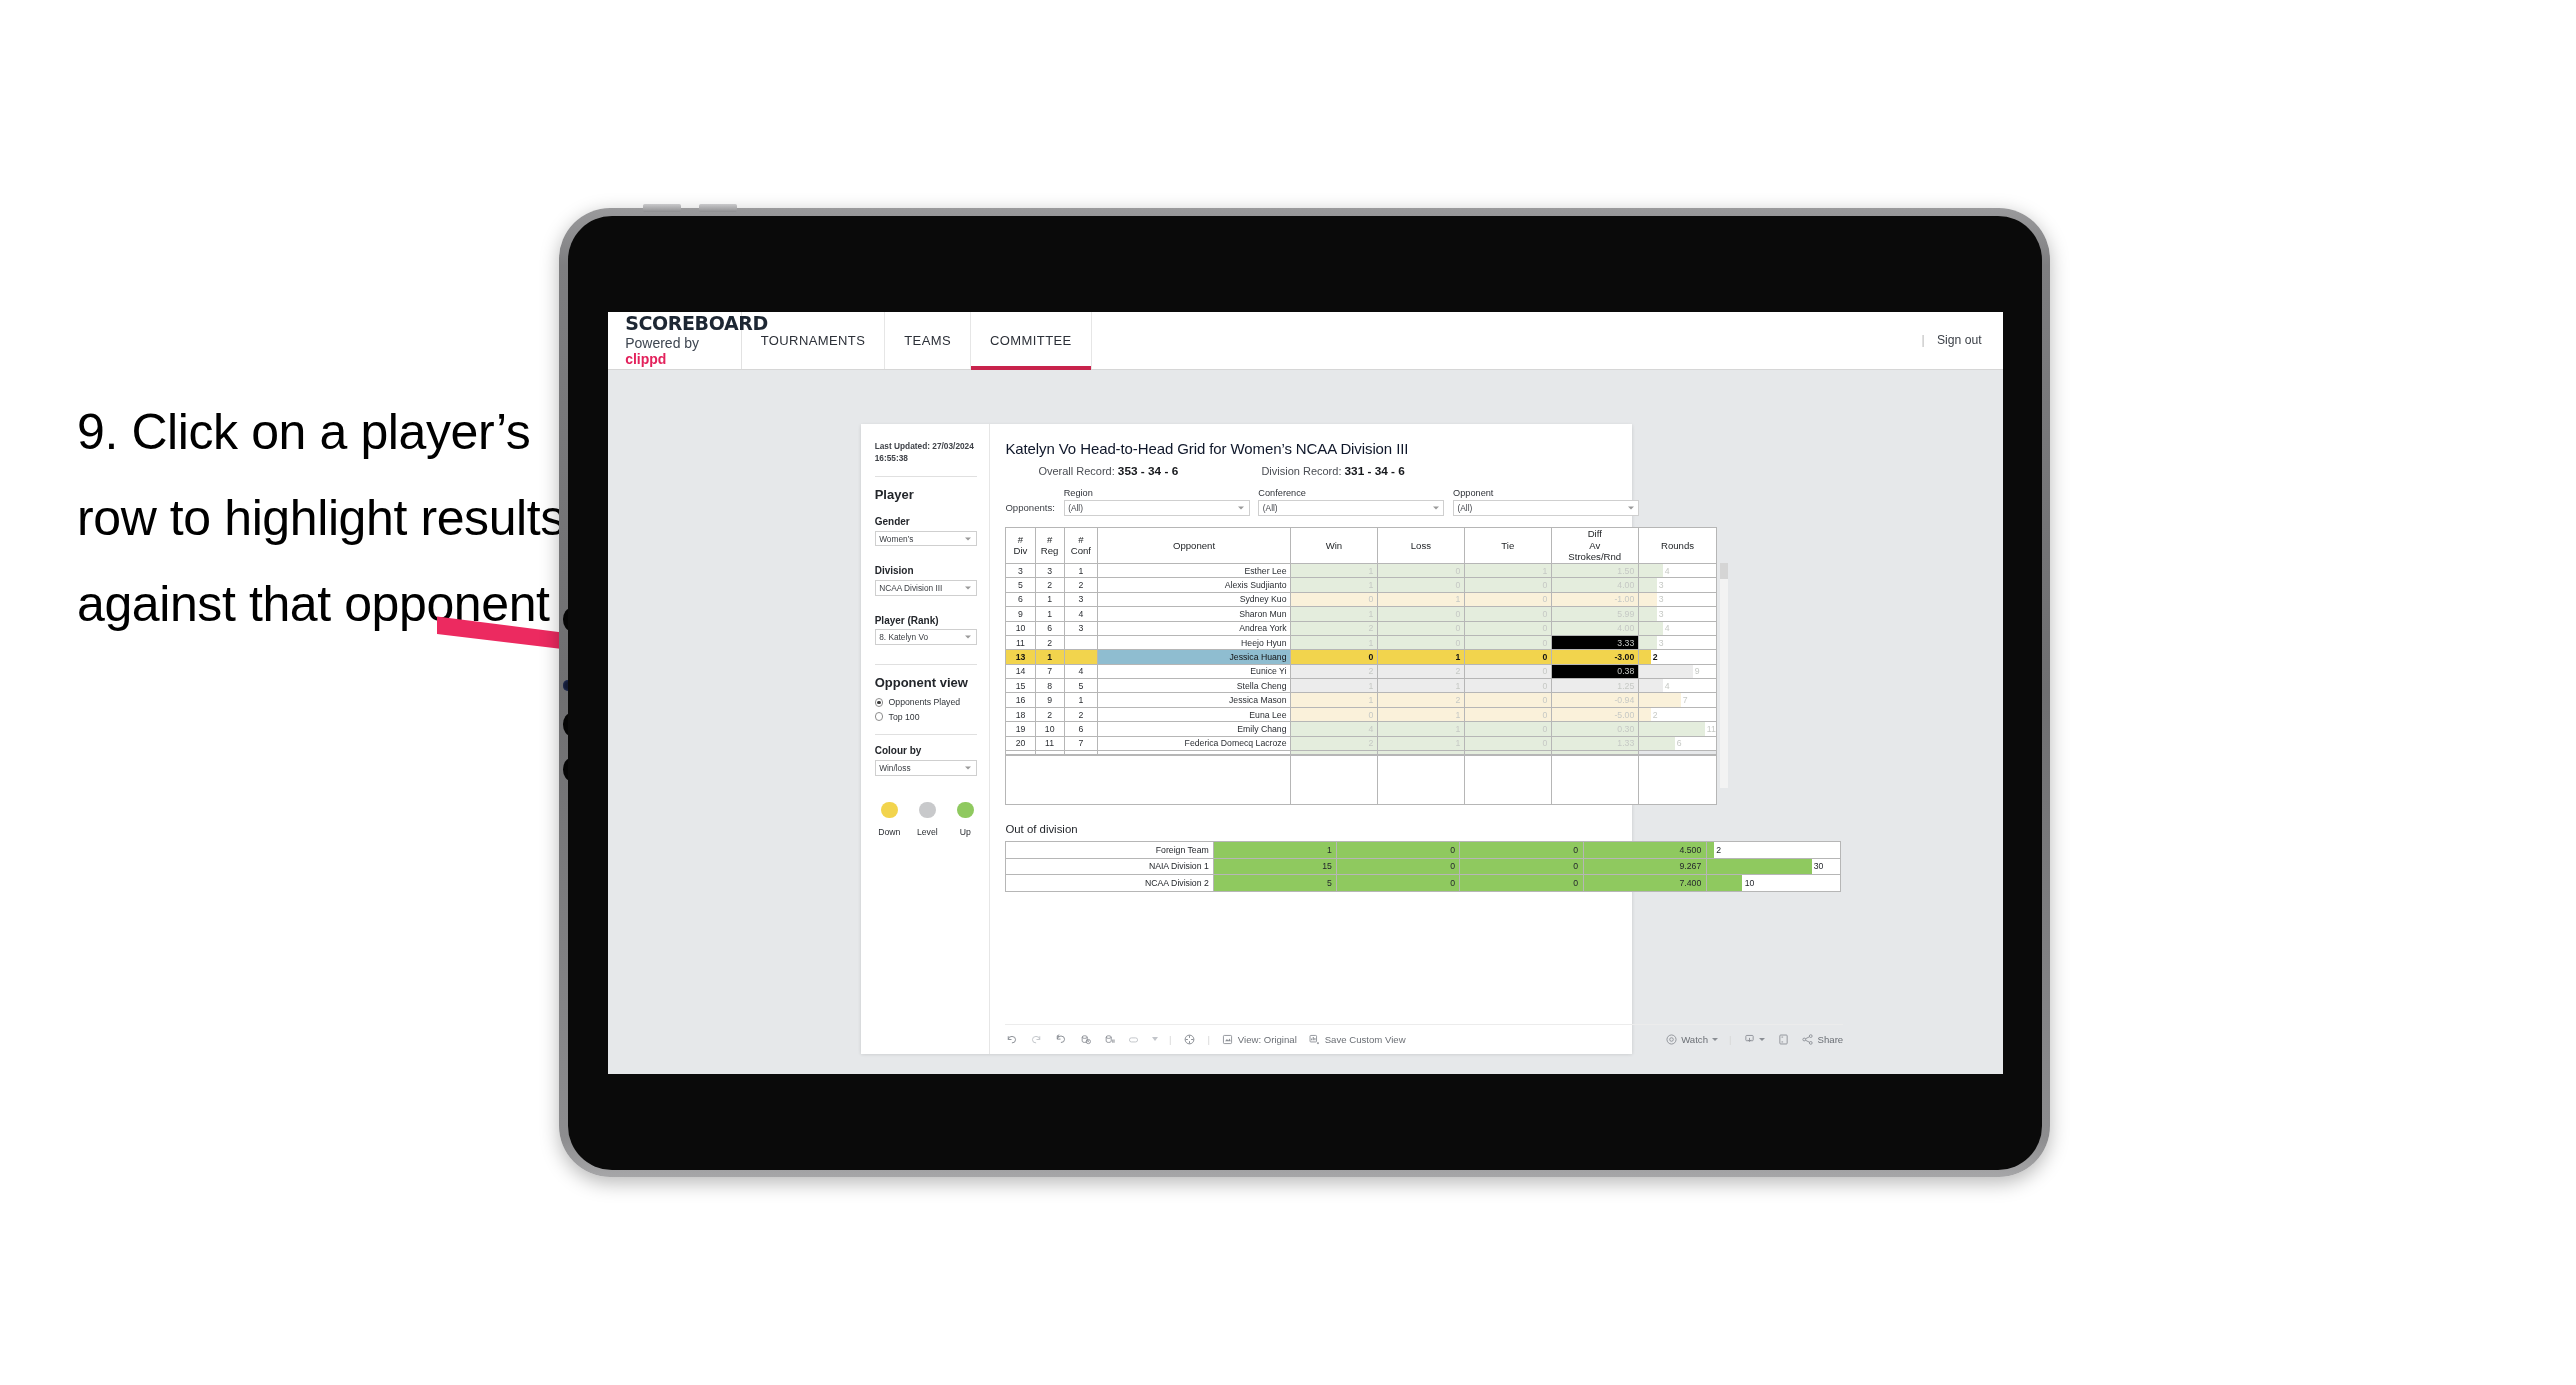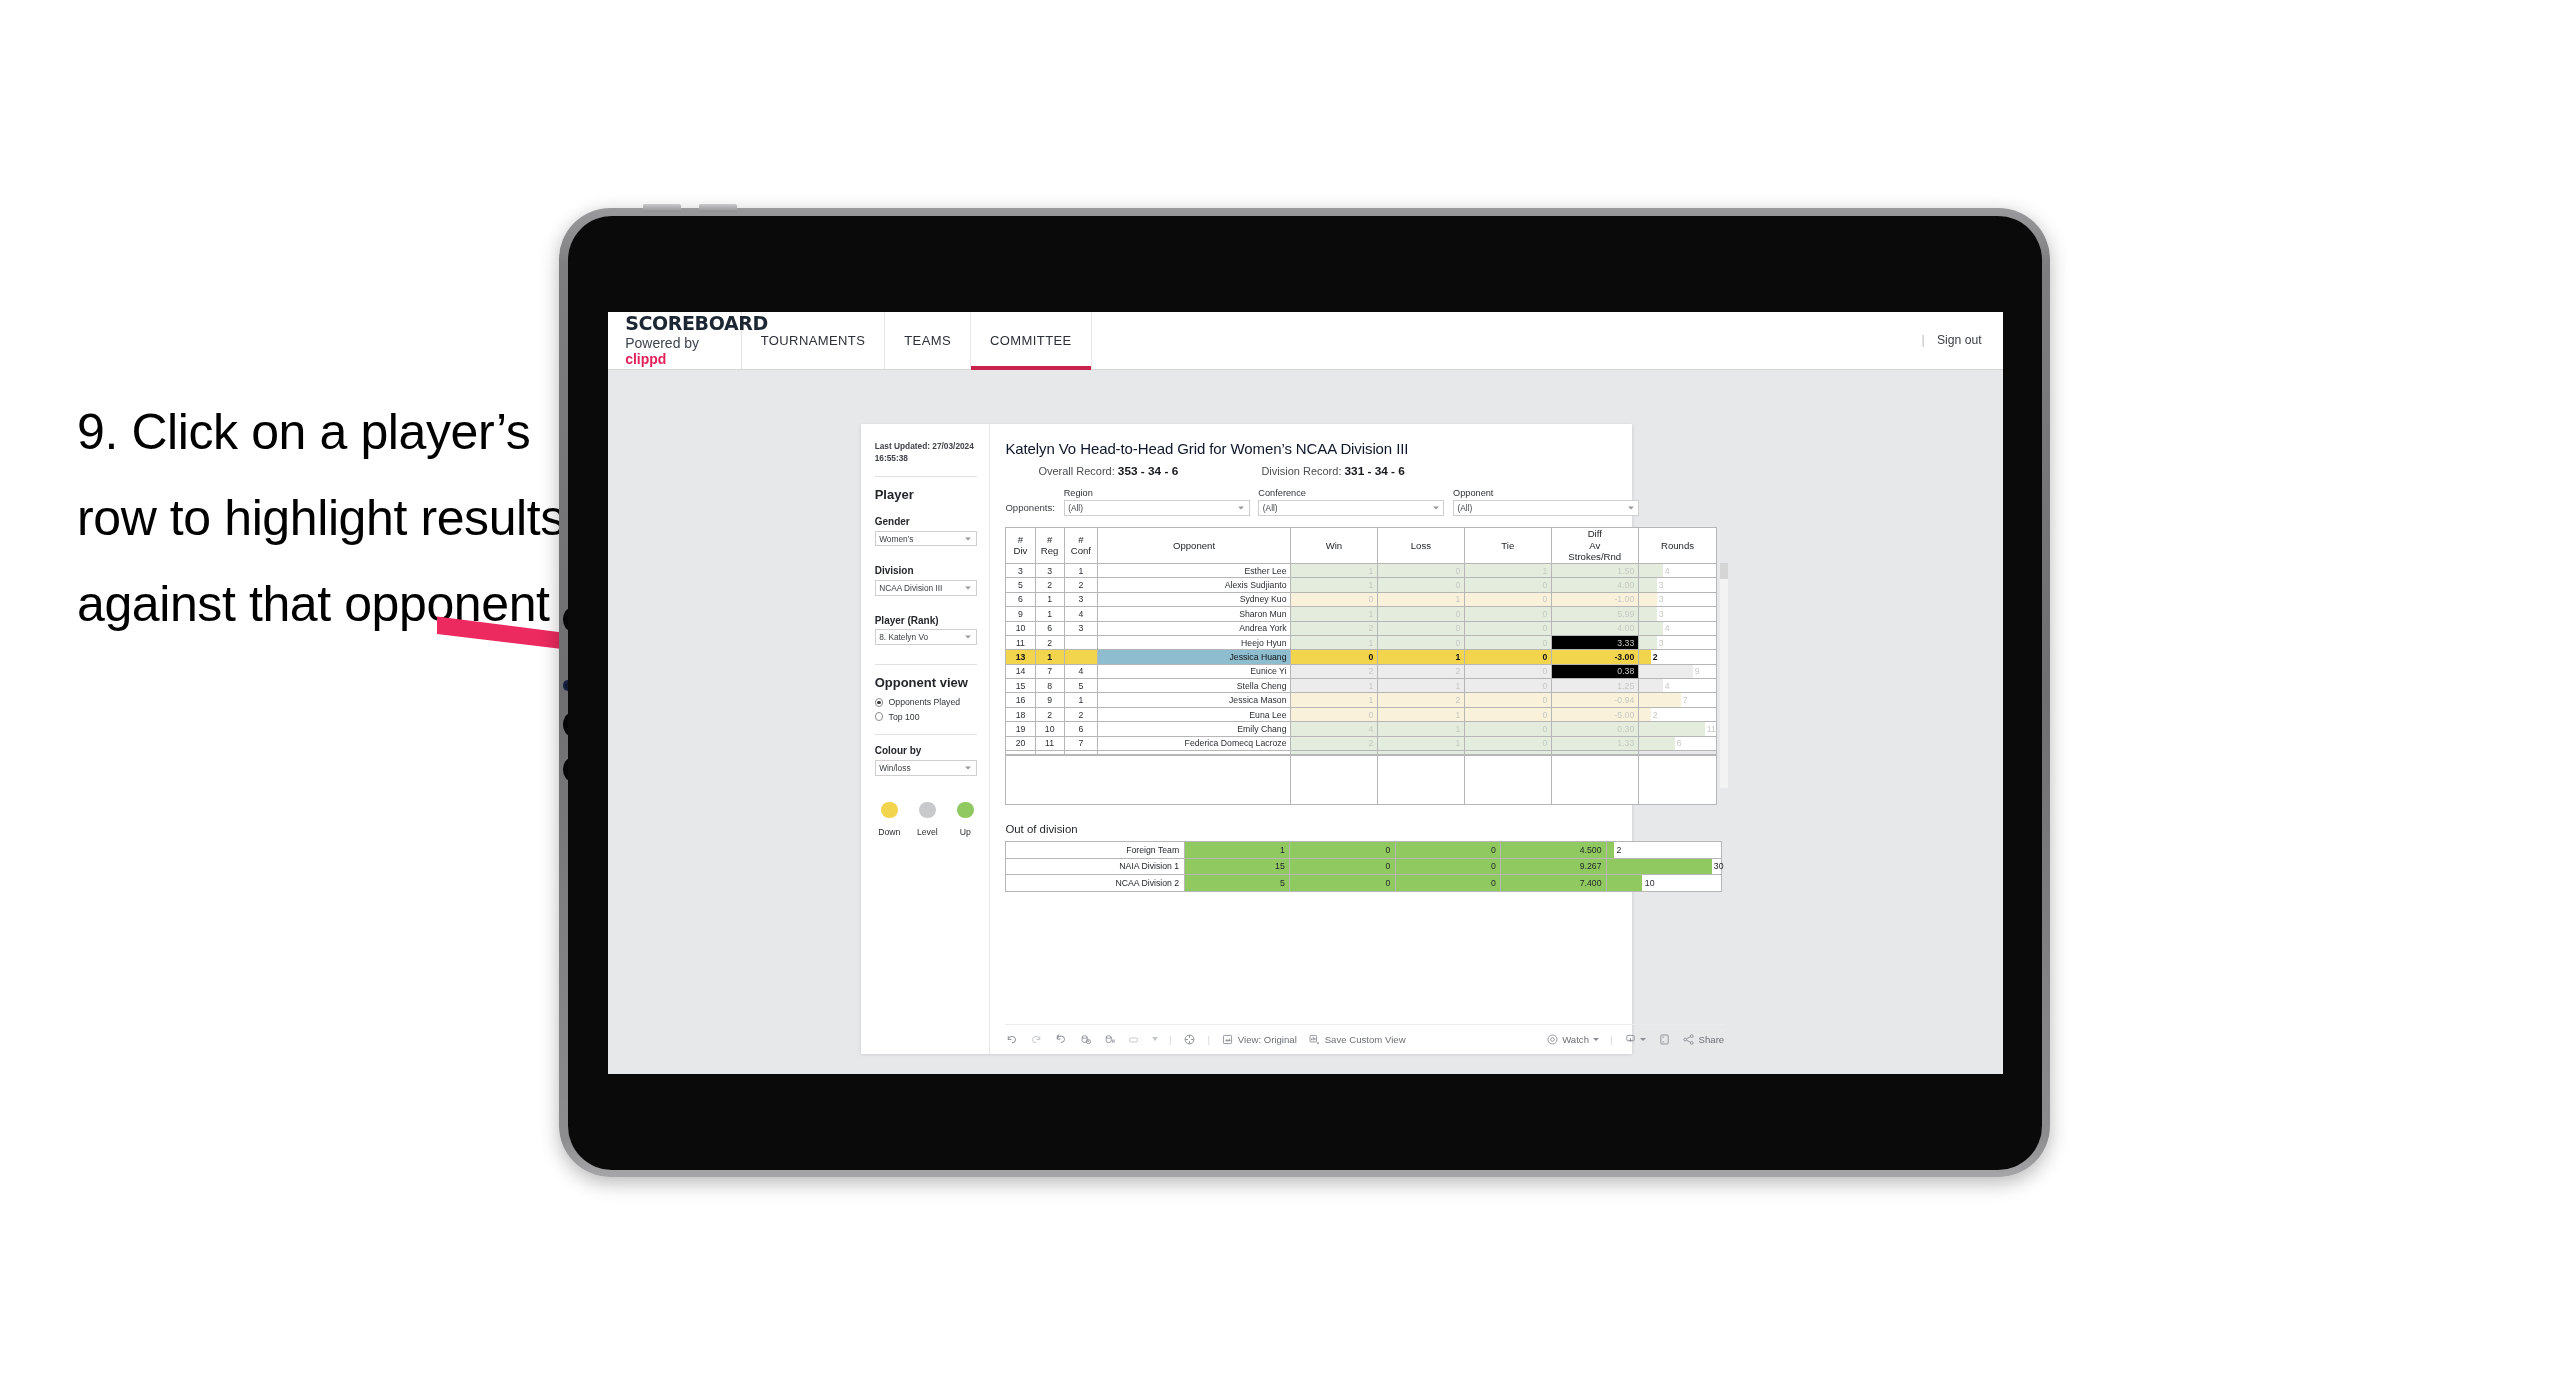--- a/index.html
+++ b/index.html
@@ -204,21 +204,21 @@
   #empty-strip td { border: 0.9px solid #b6b6b6; height: 49px; background: #fff; }
 
   #vscroll {
     position: absolute; right: -10.5px; top: 36px; width: 7.9px; height: 225px;
     background: #f3f3f3;
   }
   #vscroll .thumb { position: absolute; top: 0; left: 0; width: 7.9px; height: 16.6px; background: #d5d5d5; }
 
   
   #ood-title { margin-top: 17.5px; font-size: 11.4px; color: #24272c; }
-  table.ood { border-collapse: collapse; width: 717px; table-layout: fixed; margin-top: 6.1px; font-size: 8.7px; color: #24272c; }
+  table.ood { border-collapse: collapse; width: 836px; table-layout: fixed; margin-top: 6.1px; font-size: 8.7px; color: #24272c; }
   table.ood td { border: 0.9px solid #b6b6b6; height: 16.6px; padding: 0 4.4px; }
   .o-lbl  { width: 162px; text-align: right; background: #fff; }
   .o-num  { width: 96px; text-align: right; background: #8fc95f; }
   .o-diff { width: 96px; text-align: right; background: #8fc95f; }
   .o-rnd  { width: 105px; position: relative; padding: 0; background: #fff; }
   .o-rnd .bar { position: absolute; left: 0; top: 0; bottom: 0; background: #8fc95f; }
   .o-rnd .rv { position: absolute; top: 0; bottom: 0; display: flex; align-items: center; font-size: 8.7px; }
 
   
   #toolbar {

